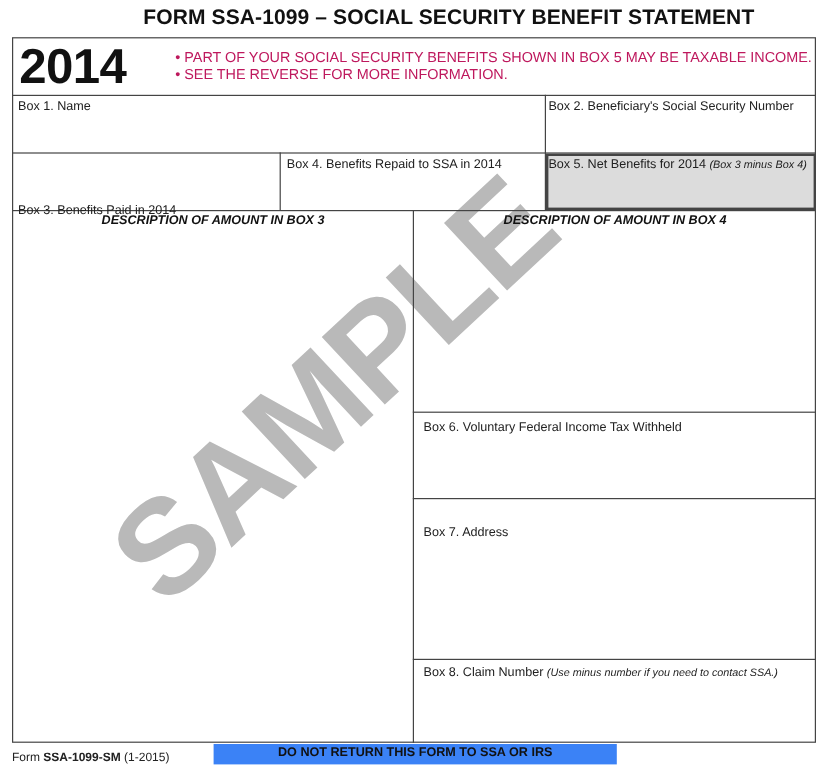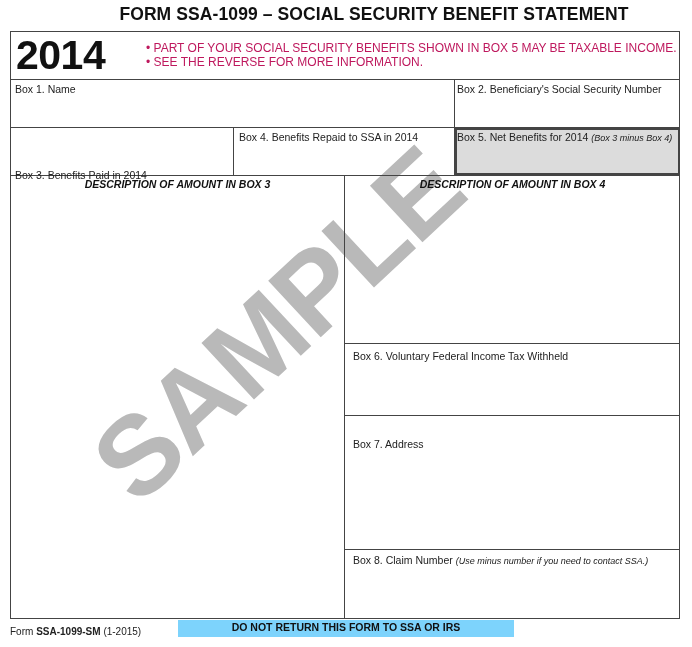--- a/index.html
+++ b/index.html
@@ -17,21 +17,21 @@
     .label { font-size: 10.5px; color: #222; white-space: nowrap; }
     .label i { font-size: 9px; }
     .desc-head { font-size: 10.5px; font-weight: bold; text-align: center; color: #111; font-style: italic; }
     .box5-bg { left: 455px; top: 128px; width: 225px; height: 47px; background: #dcdcdc;
                border: 2px solid #444; box-sizing: border-box; }
     .watermark { left: 278px; top: 325px; transform: translate(-50%, -50%) rotate(-43deg);
                  font-size: 112px; font-weight: bold; color: #b9b9b9; letter-spacing: -2px;
                  white-space: nowrap; line-height: 1; }
     .footer-form { left: 10px; top: 626px; font-size: 10px; color: #222; }
     .footer-form b { font-weight: bold; }
-    .banner { left: 178px; top: 620px; width: 336px; height: 17px; background: #7dd3fc;
+    .banner { left: 178px; top: 620px; width: 336px; height: 17px; background: #3b82f6;
               text-align: center; font-size: 10.5px; font-weight: bold; line-height: 14px; color: #111; }
   </style>
 </head>
 <body>
 
 <div class="abs title">FORM SSA-1099 – SOCIAL SECURITY BENEFIT STATEMENT</div>
 
 <div class="abs watermark">SAMPLE</div>
 
 <div class="abs box5-bg"></div>

